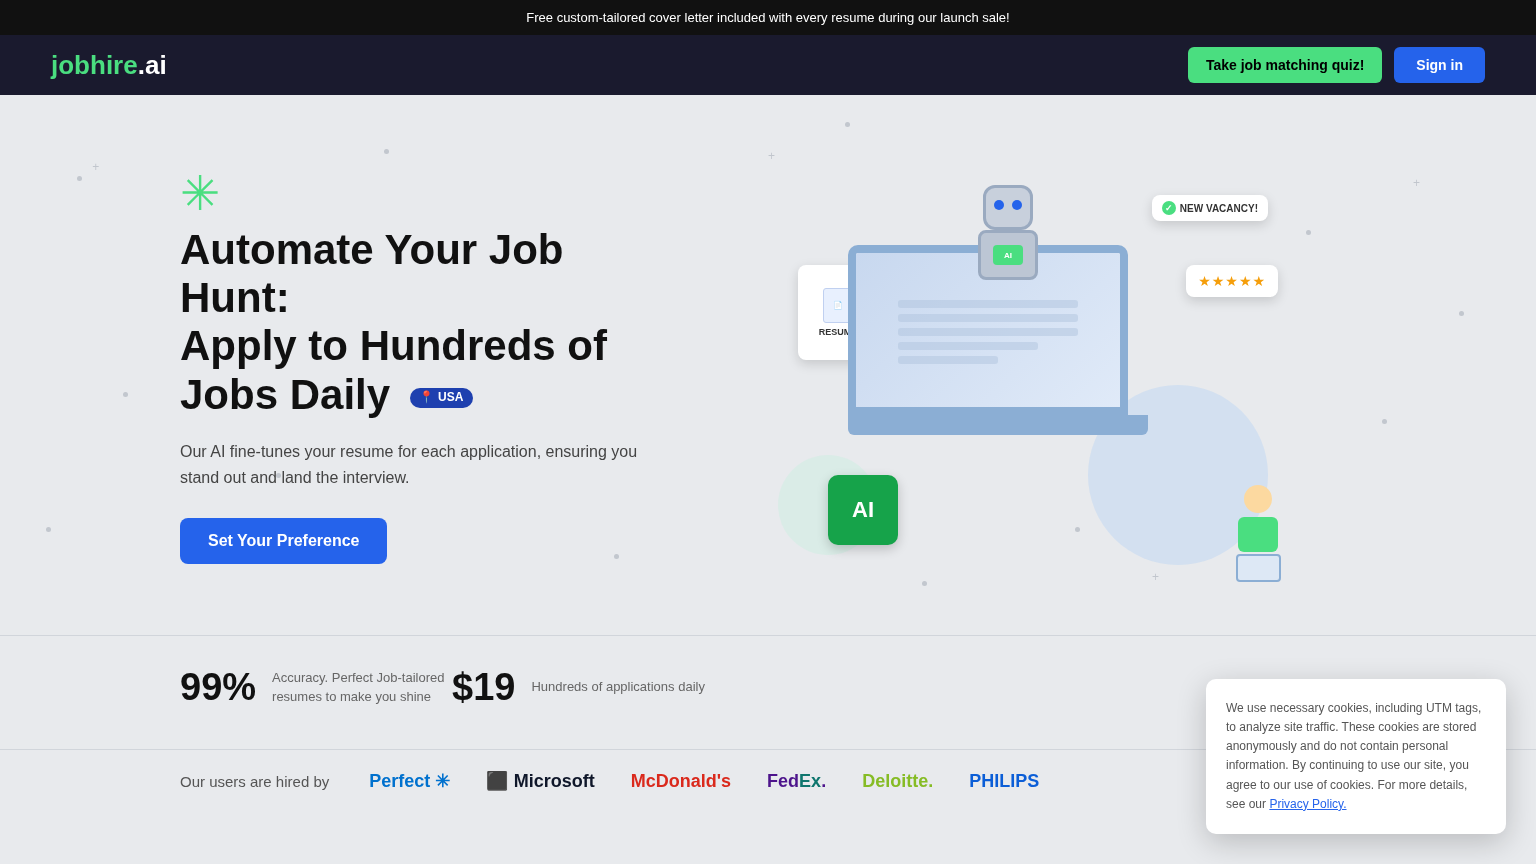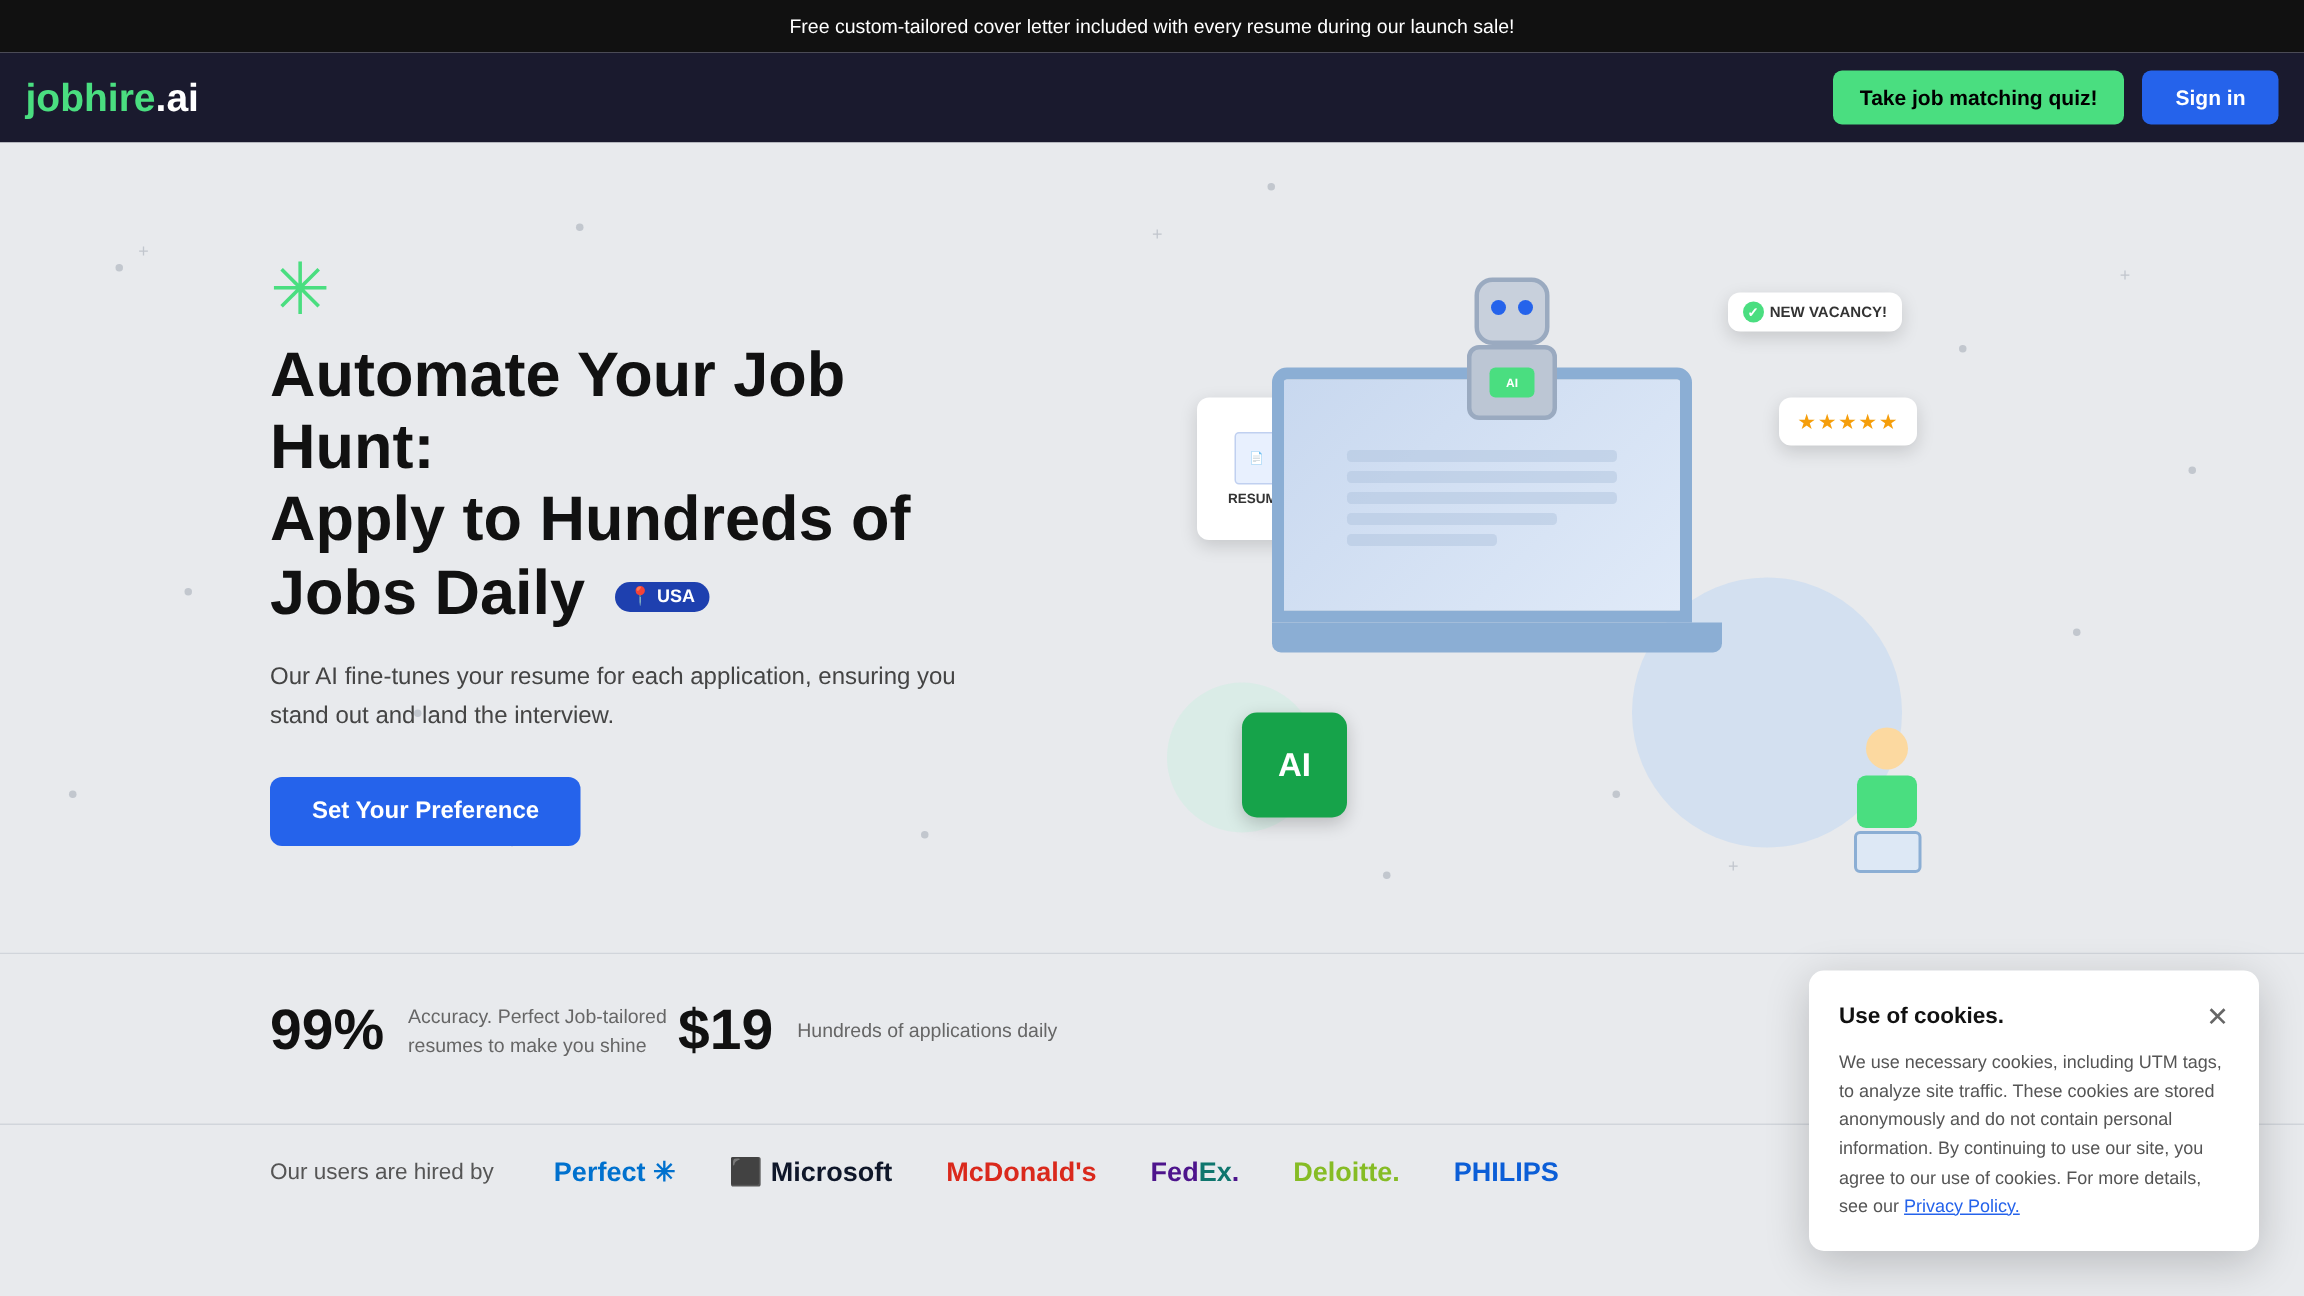--- a/index.html
+++ b/index.html
@@ -13,21 +13,21 @@
       padding: 10px 20px;
       font-size: 13px;
     }
 
     
     .navbar {
       background: #1a1a2e;
       display: flex;
       align-items: center;
       justify-content: space-between;
-      padding: 12px 17px;
+      padding: 12px 51px;
     }
     .logo-text {
       font-size: 26px;
       font-weight: 700;
       color: #fff;
     }
     .logo-text span.job { color: #4ade80; }
     .logo-text span.hire { color: #4ade80; }
     .logo-text span.dot { color: #fff; }
     .logo-text span.ai { color: #fff; }
@@ -650,21 +650,17 @@
       <div class="brand-logo microsoft">⬛ Microsoft</div>
       <div class="brand-logo mcdonalds">McDonald's</div>
       <div class="brand-logo fedex">Fed<span>Ex</span>.</div>
       <div class="brand-logo deloitte">Deloitte.</div>
       <div class="brand-logo philips">PHILIPS</div>
     </div>
   </div>
 </div>
 
 <div class="cookie-banner">
-  <div class="cookie-header">
-    <span class="cookie-title">Use of cookies.</span>
-    <button class="cookie-close">✕</button>
-  </div>
   <p class="cookie-text">
     <span>We use necessary cookies, including UTM tags, to analyze site traffic. These cookies are stored anonymously and do not contain personal information. By continuing to use our site, you agree to our use of cookies. For more details, see our</span>
     <a href="#">Privacy Policy.</a>
   </p>
 </div>
 
 </body></html>

